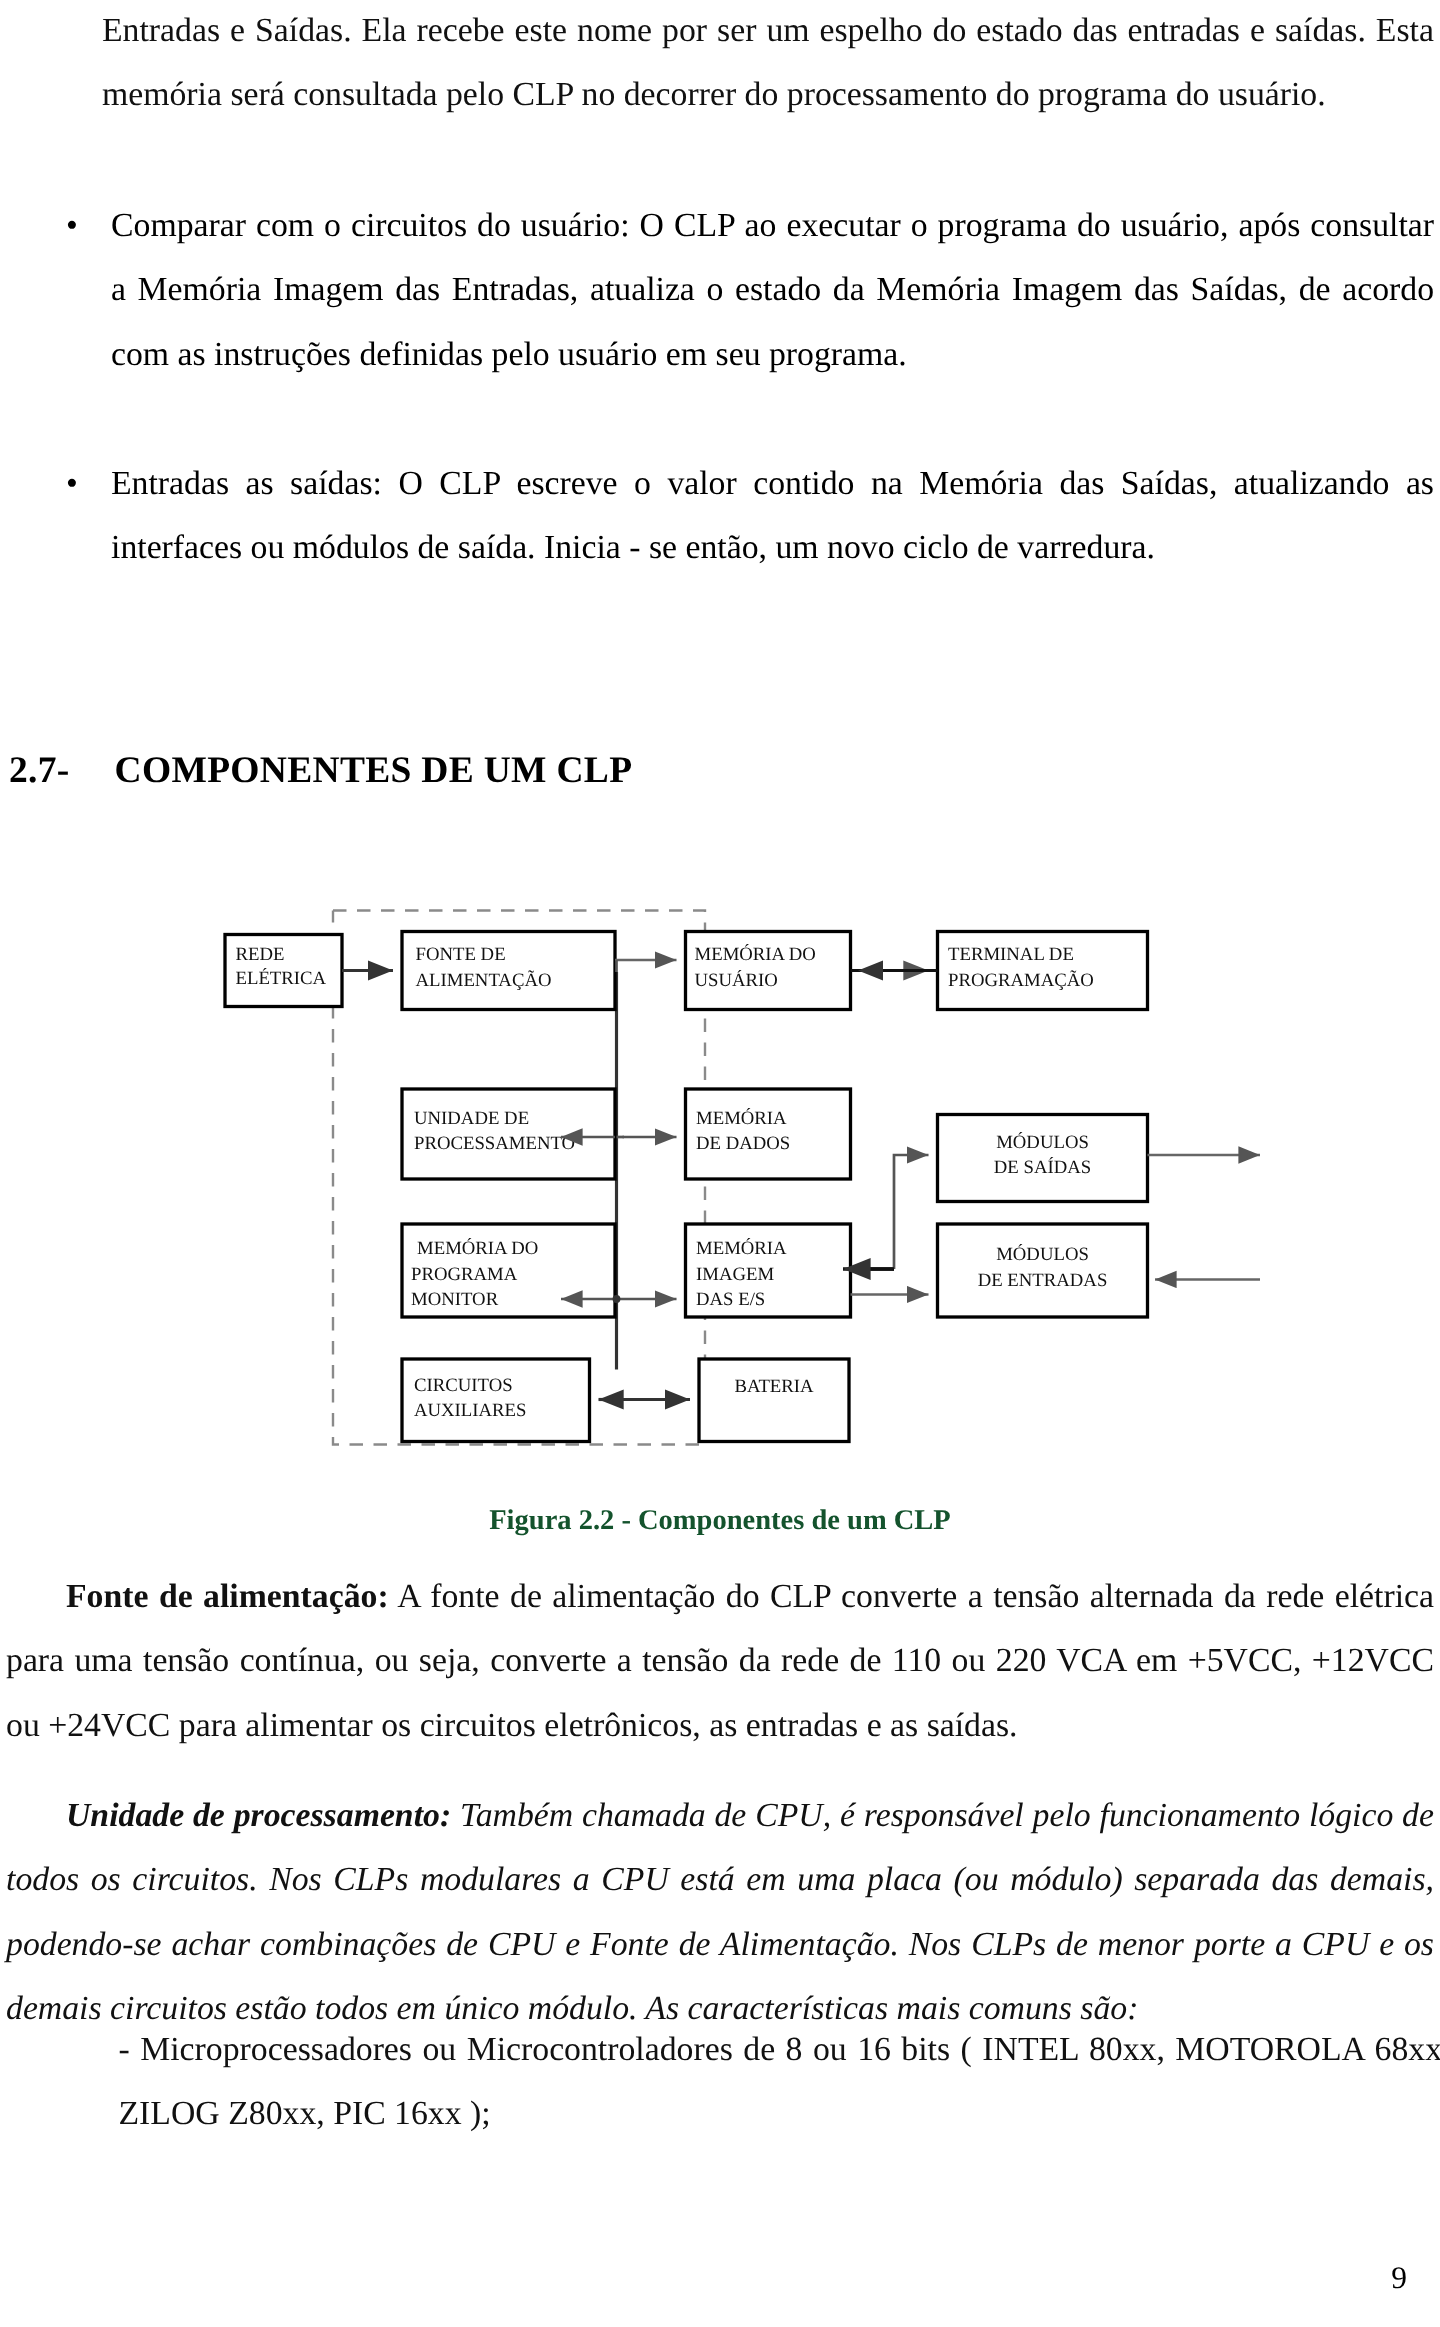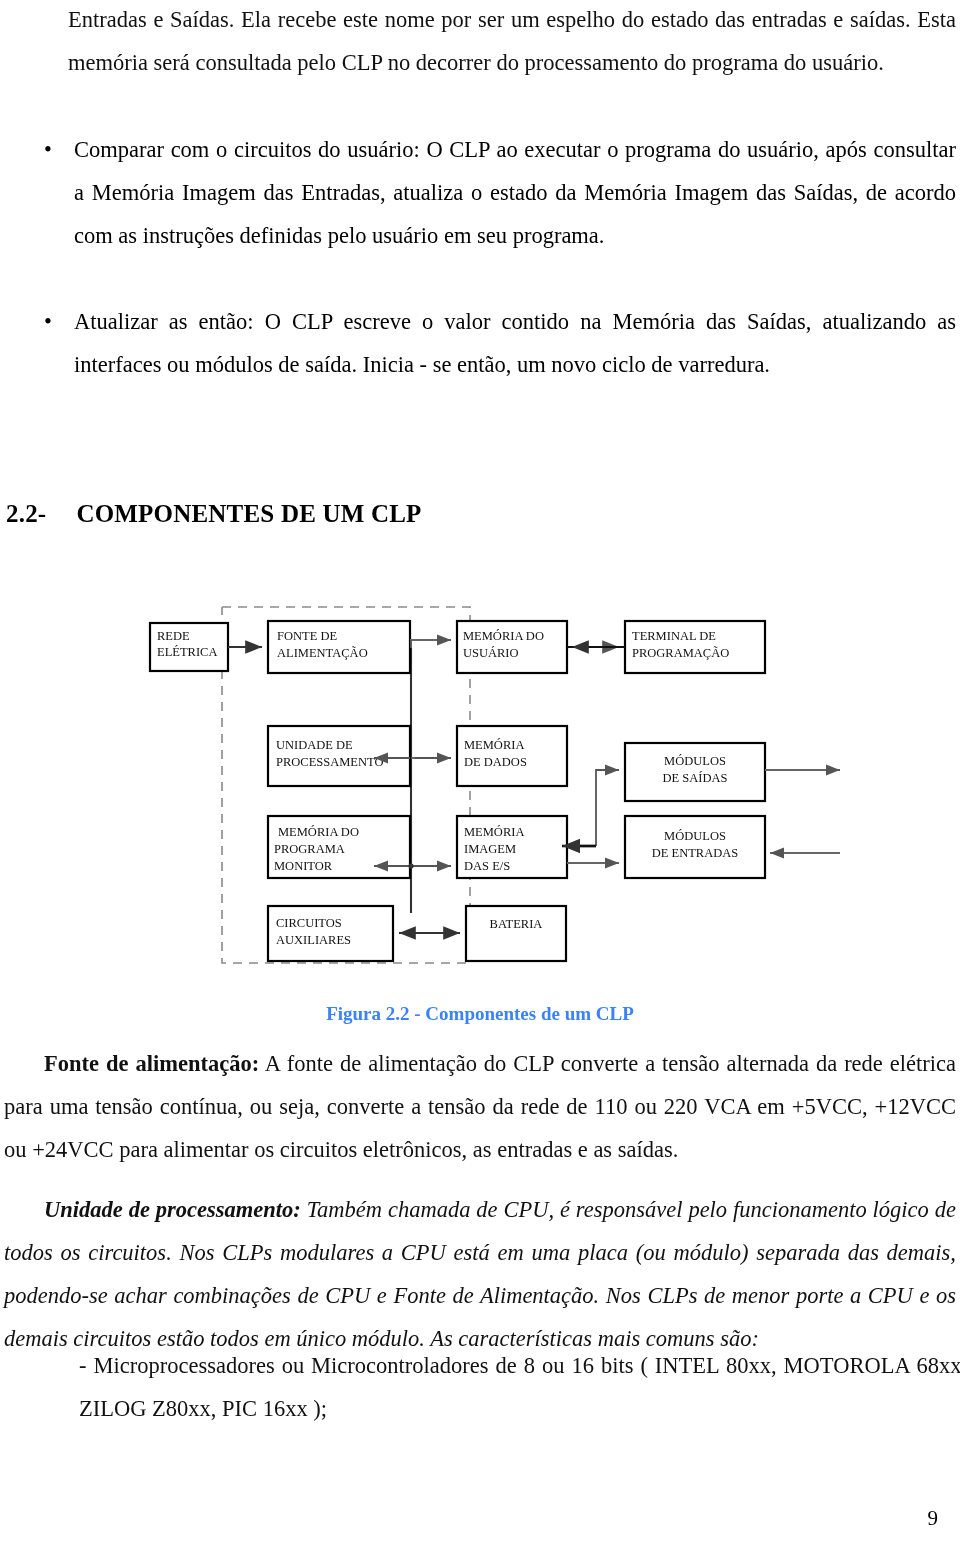--- a/index.html
+++ b/index.html
@@ -83,21 +83,21 @@
     height: 440px;
   }
   .fig-caption {
     position: absolute;
     left: 0;
     top: 415px;
     width: 960px;
     text-align: center;
     font-size: 19px;
     font-weight: bold;
-    color: #3b82f6;
+    color: #14532d;
   }
   svg.diagram { display: block; }
 
   .page-num {
     position: absolute;
     right: 22px;
     top: 1506px;
     font-size: 21px;
   }
 </style>
@@ -113,26 +113,26 @@
   <div class="bullet-item" style="left:38px; top:128px; width:918px;">
     <span class="bullet-dot">•</span>
     <span class="bullet-text">
       <span class="b">Comparar com o circuitos do usuário:</span><span> O CLP ao executar o programa do usuário, após consultar a Memória Imagem das Entradas, atualiza o estado da Memória Imagem das Saídas, de acordo com as instruções definidas pelo usuário em seu programa.</span>
     </span>
   </div>
 
   <div class="bullet-item" style="left:38px; top:300px; width:918px;">
     <span class="bullet-dot">•</span>
     <span class="bullet-text">
-      <span class="b">Atualizar as então:</span><span> O CLP escreve o valor contido na Memória das Saídas, atualizando as interfaces ou módulos de saída. Inicia - se então, um novo ciclo de varredura.</span>
+      <span class="b">Entradas as saídas:</span><span> O CLP escreve o valor contido na Memória das Saídas, atualizando as interfaces ou módulos de saída. Inicia - se então, um novo ciclo de varredura.</span>
     </span>
   </div>
 
   <div class="sec-head">
-    <span class="sec-num">2.2-</span><span class="sec-title">COMPONENTES DE UM CLP</span>
+    <span class="sec-num">2.7-</span><span class="sec-title">COMPONENTES DE UM CLP</span>
   </div>
 
   <div class="figure-wrap">
     <svg class="diagram" width="960" height="410" viewBox="0 0 960 410">
       <defs>
         <marker id="ah-d" markerWidth="9" markerHeight="9" refX="8" refY="3.2" orient="auto" markerUnits="strokeWidth">
           <path d="M0,0 L8,3.2 L0,6.4 z" fill="#333"></path>
         </marker>
         <marker id="ah-g" markerWidth="9" markerHeight="9" refX="8" refY="3.2" orient="auto" markerUnits="strokeWidth">
           <path d="M0,0 L8,3.2 L0,6.4 z" fill="#555"></path>

